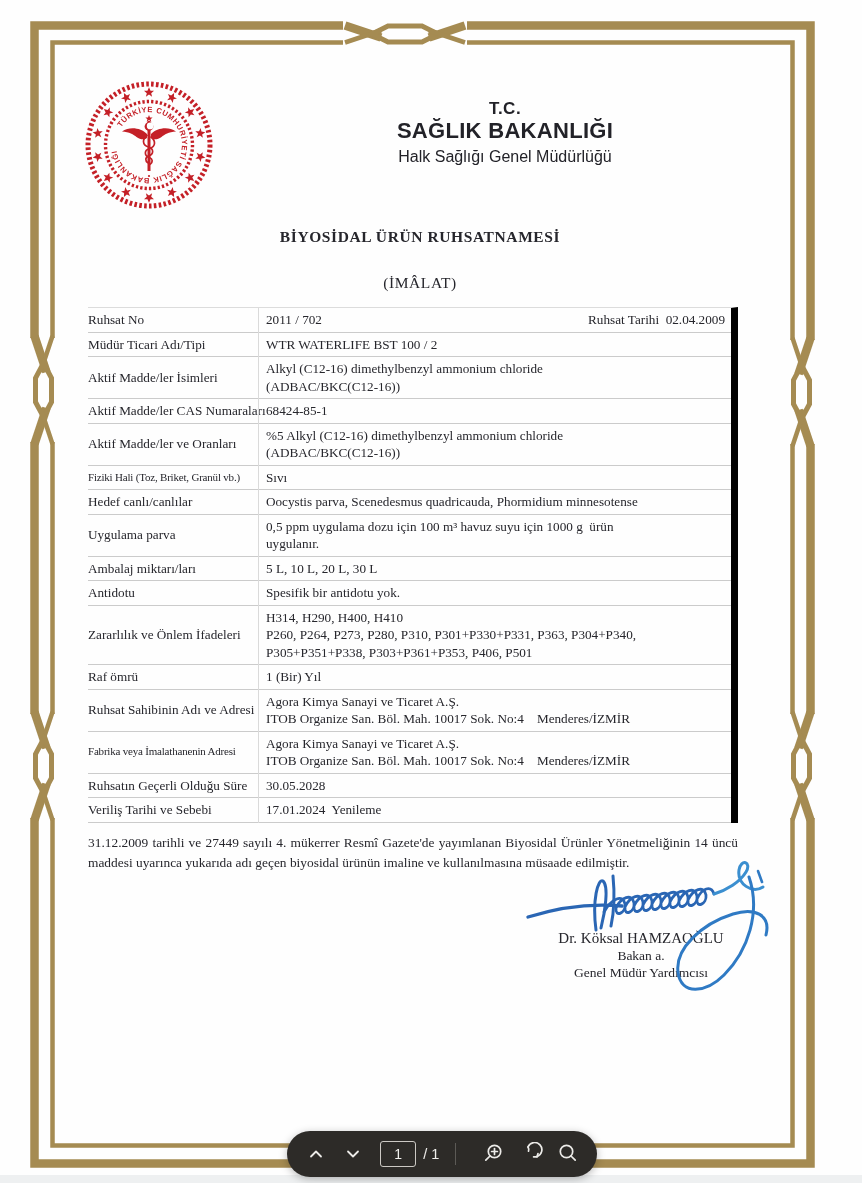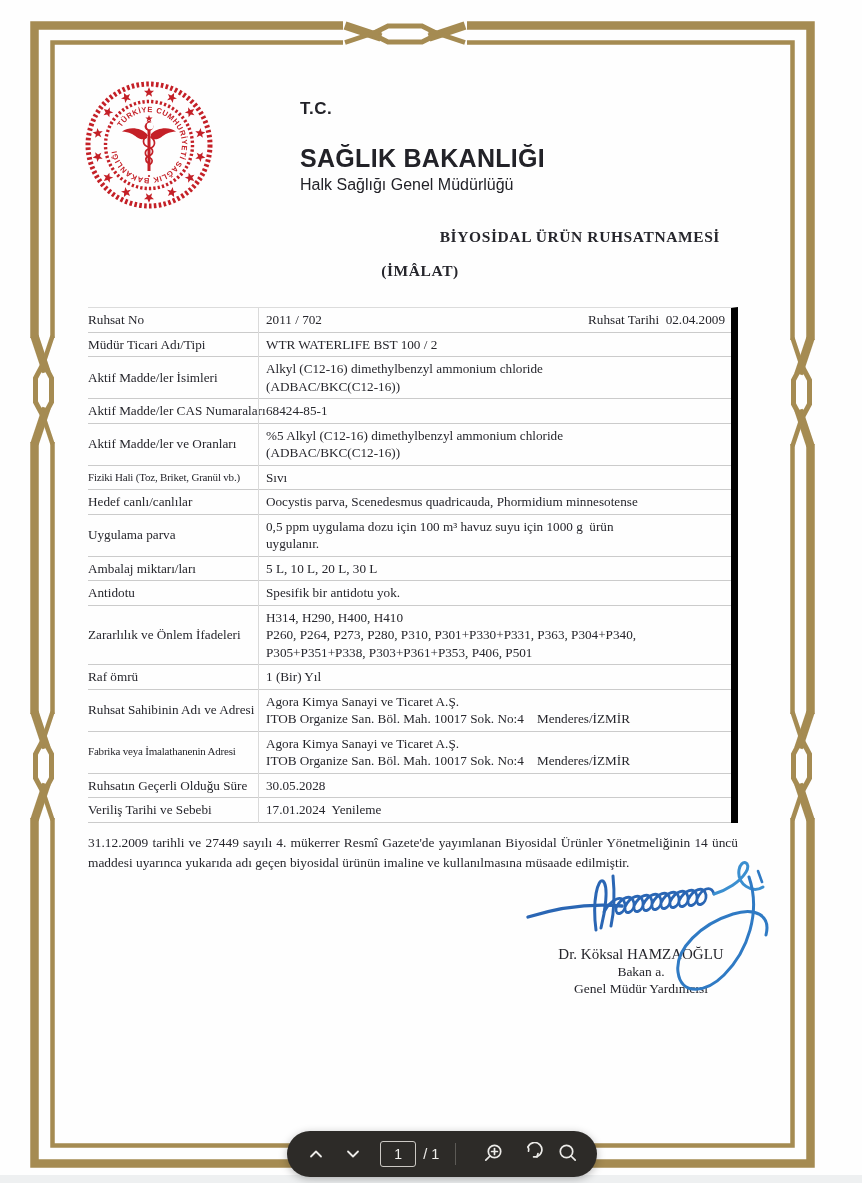--- a/index.html
+++ b/index.html
@@ -21,30 +21,30 @@
     overflow:hidden;
   }
   .page{
     position:absolute;left:0;top:0;width:862px;height:1175px;
     background:#fefefe;
   }
   .frame-svg{position:absolute;left:0;top:0;width:862px;height:1183px;pointer-events:none;}
   .seal-svg{position:absolute;left:82px;top:78px;width:134px;height:134px;}
 
   .header-block{
-    position:absolute;left:300px;top:99px;width:410px;
+    position:absolute;left:300px;top:99px;width:410px;text-align:center;
     font-family:"Liberation Sans","DejaVu Sans",sans-serif;color:#222228;
   }
   .header-tc{font-size:17px;font-weight:bold;line-height:19px;letter-spacing:.5px;}
-  .header-ministry{font-size:25px;font-weight:bold;line-height:25px;letter-spacing:.3px;margin-top:28px;}
+  .header-ministry{font-size:22px;font-weight:bold;line-height:25px;letter-spacing:.3px;}
   .header-directorate{font-size:16px;font-weight:normal;line-height:27px;}
 
   .title-block{position:absolute;left:120px;top:228px;width:600px;text-align:center;}
-  .doc-title{font-size:15.5px;font-weight:bold;letter-spacing:.6px;text-align:right;}
-  .doc-subtitle{margin-top:16px;font-size:15.5px;font-weight:bold;letter-spacing:.6px;}
+  .doc-title{font-size:15.5px;font-weight:bold;letter-spacing:.6px;}
+  .doc-subtitle{margin-top:28px;font-size:15.5px;font-weight:normal;letter-spacing:.6px;}
 
   .license-table{
     position:absolute;left:88px;top:307px;width:650px;
     border-top:1px solid #dcdcdc;border-right:7px solid #000000;
   }
   .license-table::before{
     content:"";position:absolute;left:170px;top:0;bottom:0;width:1px;background:#dadada;
   }
   .trow{
     display:flex;align-items:center;min-height:23.5px;
@@ -55,21 +55,21 @@
   .tlabel.shrink{font-size:11px;letter-spacing:-.2px;}
   .tvalue{flex:1;padding-left:7px;white-space:pre-wrap;}
   .tright{margin-left:auto;padding-right:6px;white-space:pre;}
 
   .paragraph{
     position:absolute;left:88px;top:833px;width:650px;
     font-size:13.4px;line-height:19.5px;text-align:justify;
   }
   .sig-text{
     position:absolute;left:521px;top:930px;width:240px;text-align:center;
-    font-size:15px;line-height:17px;margin-top:16px;
+    font-size:15px;line-height:17px;
   }
   .sig-line2,.sig-line3{font-size:13.5px;}
   .sig-svg{position:absolute;left:520px;top:850px;width:270px;height:155px;pointer-events:none;}
 
   .bottom-strip{position:absolute;left:0;top:1175px;width:862px;height:8px;background:#eef0f1;}
 
   .toolbar{
     position:absolute;left:287px;top:1131px;width:310px;height:46px;
     background:var(--toolbar-bg);border-radius:23px;
     display:flex;align-items:center;padding:0 16px;

